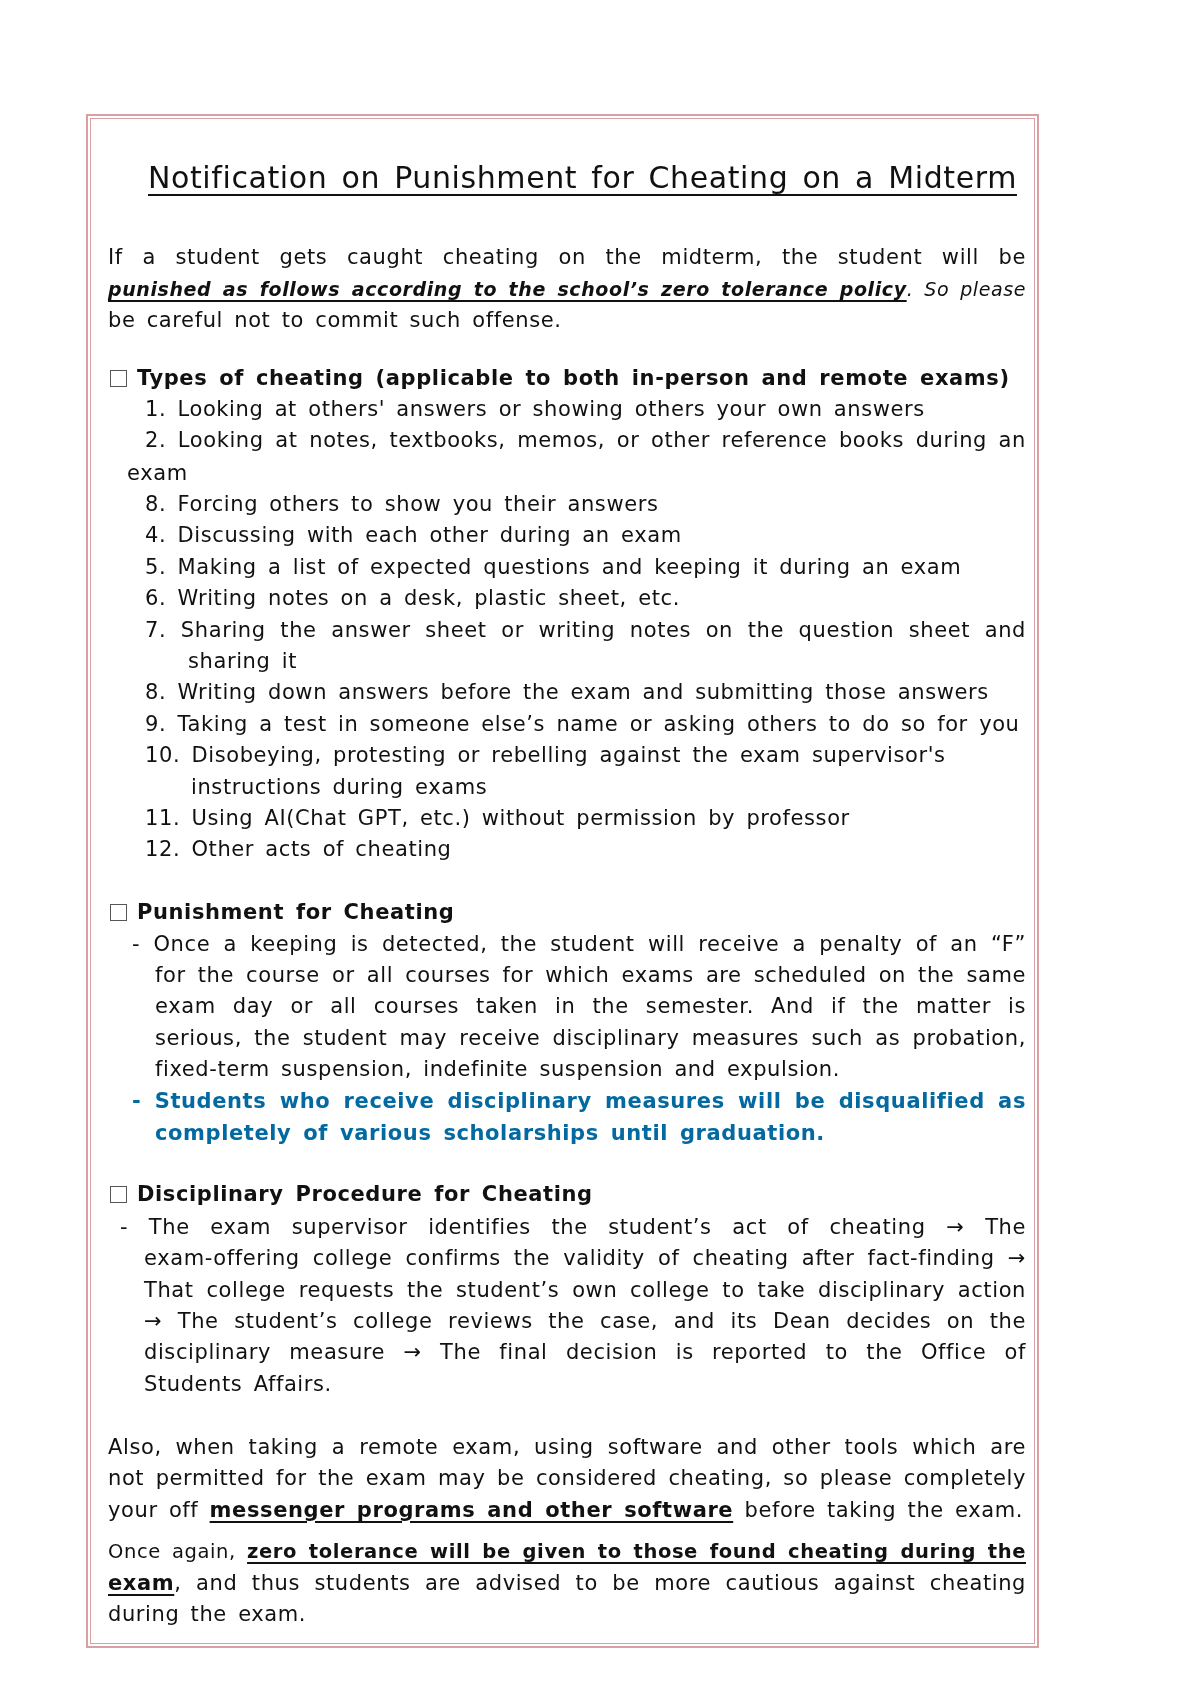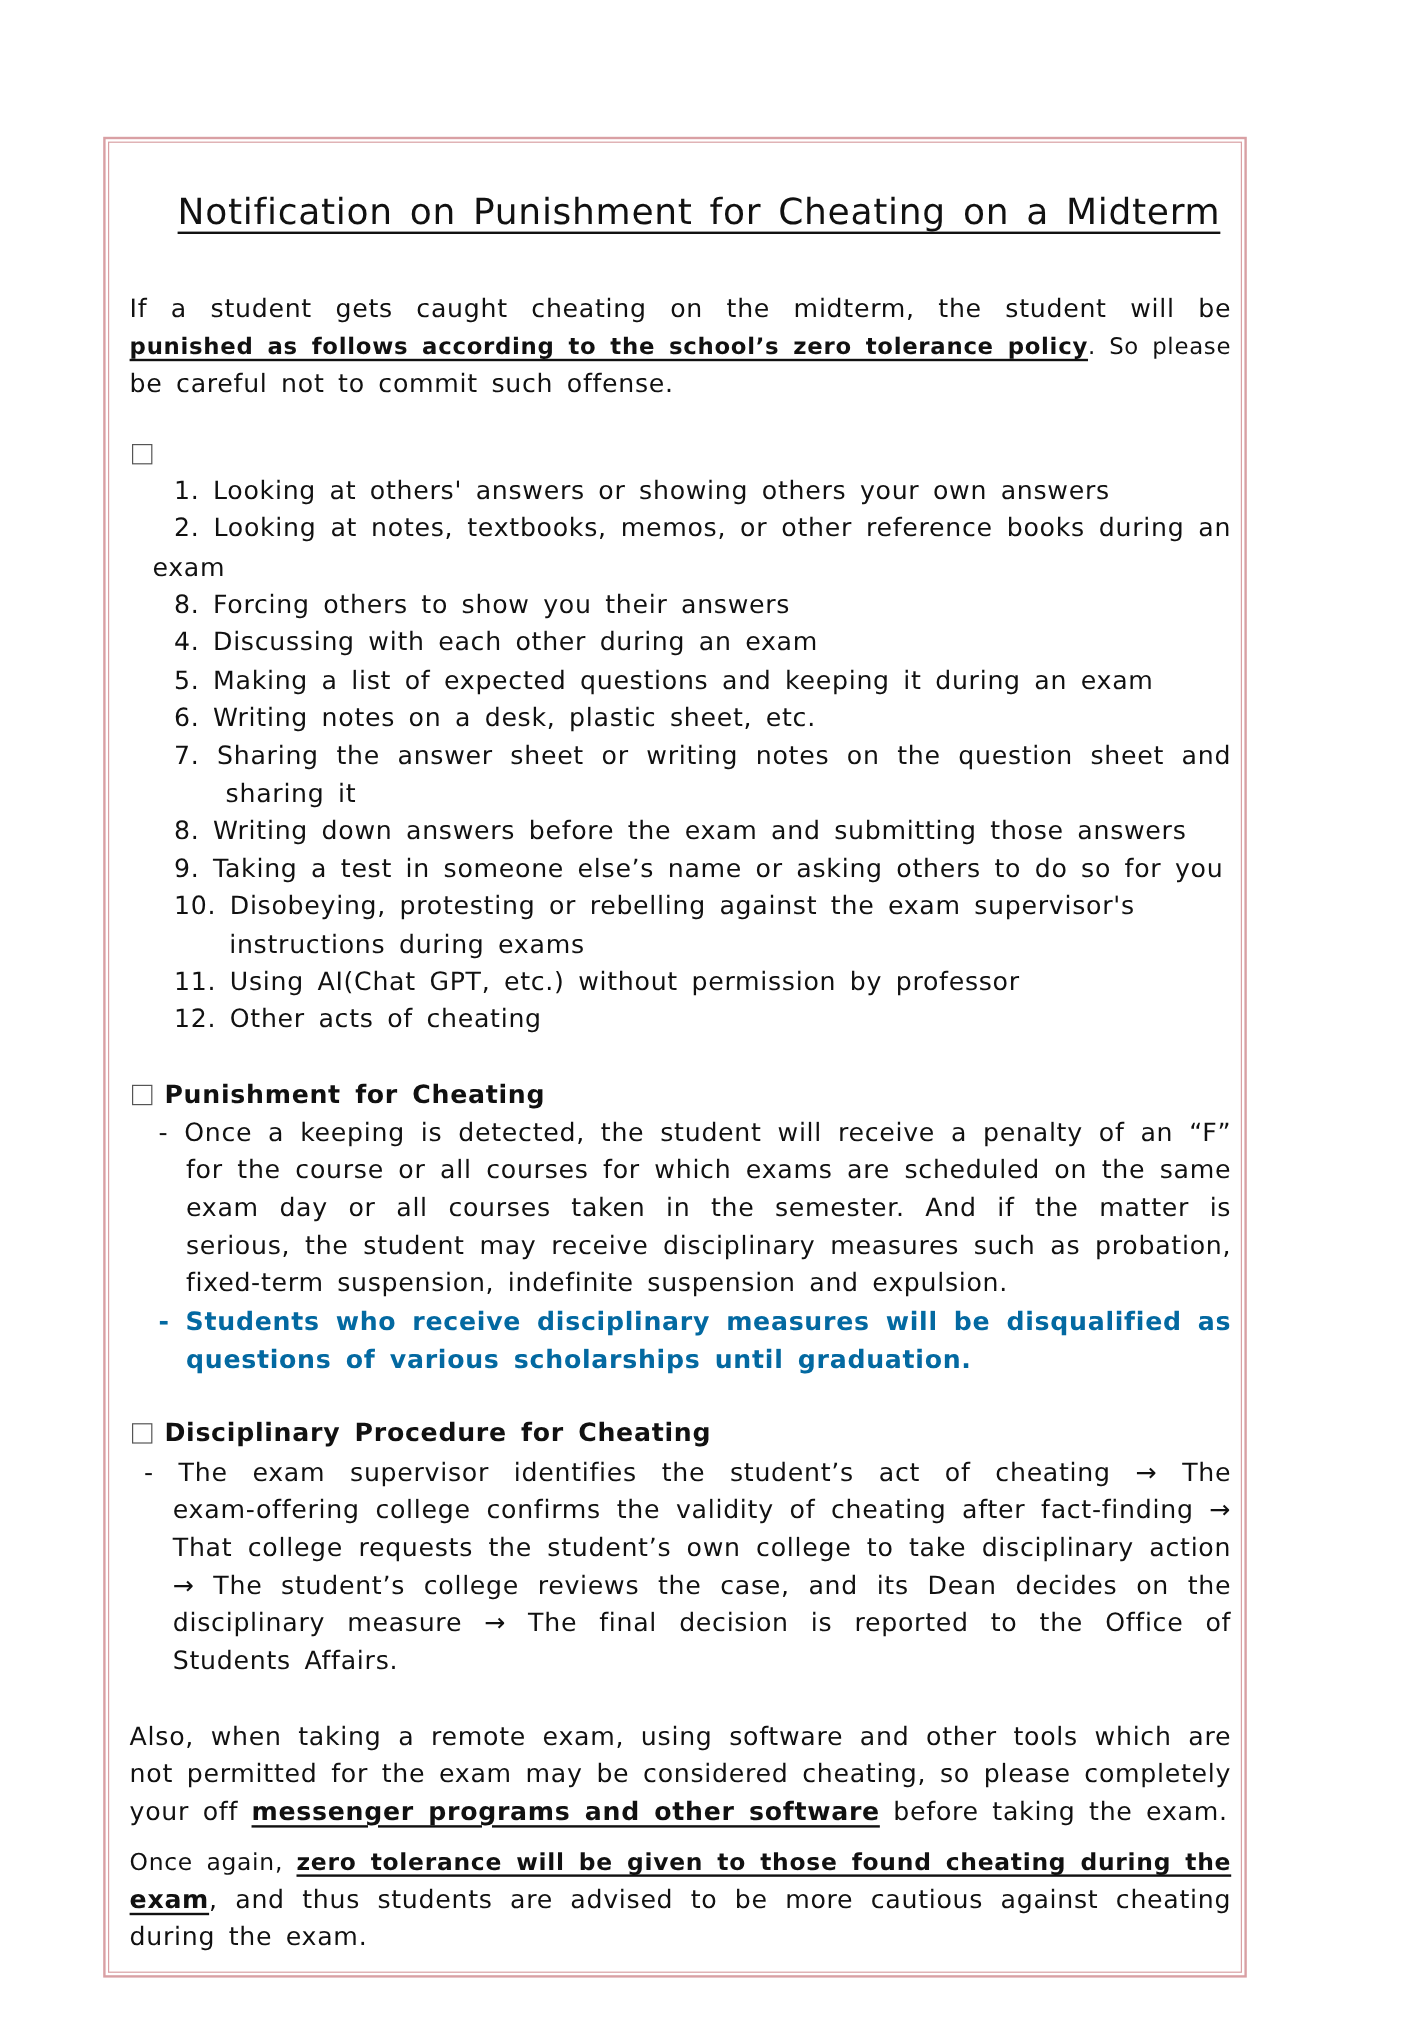--- a/index.html
+++ b/index.html
@@ -23,24 +23,24 @@
 </style>
 </head>
 <body>
 
 <div class="frame-outer"></div>
 <div class="frame-inner"></div>
 
 <div class="title"><span>Notification on Punishment for Cheating on a Midterm</span></div>
 
 <div class="ln just" style="left:108px;width:918px;top:243px">If a student gets caught cheating on the midterm, the student will be</div>
-<div class="ln just" style="left: 108px; width: 918px; top: 275px; font-size: 19px;"><span class="b u">punished as follows according to the school’s zero tolerance policy</span><span>. So please</span></div>
+<div class="ln just" style="left: 108px; width: 918px; top: 275px; font-size: 19px; font-style: italic;"><span class="b u">punished as follows according to the school’s zero tolerance policy</span><span>. So please</span></div>
 <div class="ln" style="left:108px;top:306px">be careful not to commit such offense.</div>
 
-<div class="ln b" style="left:110px;top:364px"><span class="box"></span></div>
+<div class="ln b" style="left:110px;top:364px"><span class="box"></span><span>Types of cheating (applicable to both in-person and remote exams)</span></div>
 <div class="ln" style="left:145px;top:395px">1. Looking at others' answers or showing others your own answers</div>
 <div class="ln just" style="left:145px;width:881px;top:426px">2. Looking at notes, textbooks, memos, or other reference books during an</div>
 <div class="ln" style="left:127px;top:459px">exam</div>
 <div class="ln" style="left:145px;top:490px">8. Forcing others to show you their answers</div>
 <div class="ln" style="left:145px;top:521px">4. Discussing with each other during an exam</div>
 <div class="ln" style="left:145px;top:553px">5. Making a list of expected questions and keeping it during an exam</div>
 <div class="ln" style="left:145px;top:584px">6. Writing notes on a desk, plastic sheet, etc.</div>
 <div class="ln just" style="left:145px;width:881px;top:616px">7. Sharing the answer sheet or writing notes on the question sheet and</div>
 <div class="ln" style="left:188px;top:647px">sharing it</div>
 <div class="ln" style="left:145px;top:678px">8. Writing down answers before the exam and submitting those answers</div>
@@ -50,21 +50,21 @@
 <div class="ln" style="left:145px;top:804px">11. Using AI(Chat GPT, etc.) without permission by professor</div>
 <div class="ln" style="left:145px;top:835px">12. Other acts of cheating</div>
 
 <div class="ln b" style="left:110px;top:898px"><span class="box"></span><span>Punishment for Cheating</span></div>
 <div class="ln just" style="left:132px;width:894px;top:930px">- Once a keeping is detected, the student will receive a penalty of an “F”</div>
 <div class="ln just" style="left:155px;width:871px;top:961px">for the course or all courses for which exams are scheduled on the same</div>
 <div class="ln just" style="left:155px;width:871px;top:992px">exam day or all courses taken in the semester. And if the matter is</div>
 <div class="ln just" style="left:155px;width:871px;top:1024px">serious, the student may receive disciplinary measures such as probation,</div>
 <div class="ln" style="left:155px;top:1055px">fixed-term suspension, indefinite suspension and expulsion.</div>
 <div class="ln just red" style="left:132px;width:894px;top:1087px">- Students who receive disciplinary measures will be disqualified as</div>
-<div class="ln red" style="left:155px;top:1119px">questions of various scholarships until graduation.</div>
+<div class="ln red" style="left:155px;top:1119px">completely of various scholarships until graduation.</div>
 
 <div class="ln b" style="left:110px;top:1180px"><span class="box"></span><span>Disciplinary Procedure for Cheating</span></div>
 <div class="ln just" style="left:120px;width:906px;top:1213px">- The exam supervisor identifies the student’s act of cheating → The</div>
 <div class="ln just" style="left:144px;width:882px;top:1244px">exam-offering college confirms the validity of cheating after fact-finding →</div>
 <div class="ln just" style="left:144px;width:882px;top:1276px">That college requests the student’s own college to take disciplinary action</div>
 <div class="ln just" style="left:144px;width:882px;top:1307px">→ The student’s college reviews the case, and its Dean decides on the</div>
 <div class="ln just" style="left:144px;width:882px;top:1338px">disciplinary measure → The final decision is reported to the Office of</div>
 <div class="ln" style="left:144px;top:1370px">Students Affairs.</div>
 
 <div class="ln just" style="left:108px;width:918px;top:1433px">Also, when taking a remote exam, using software and other tools which are</div>

